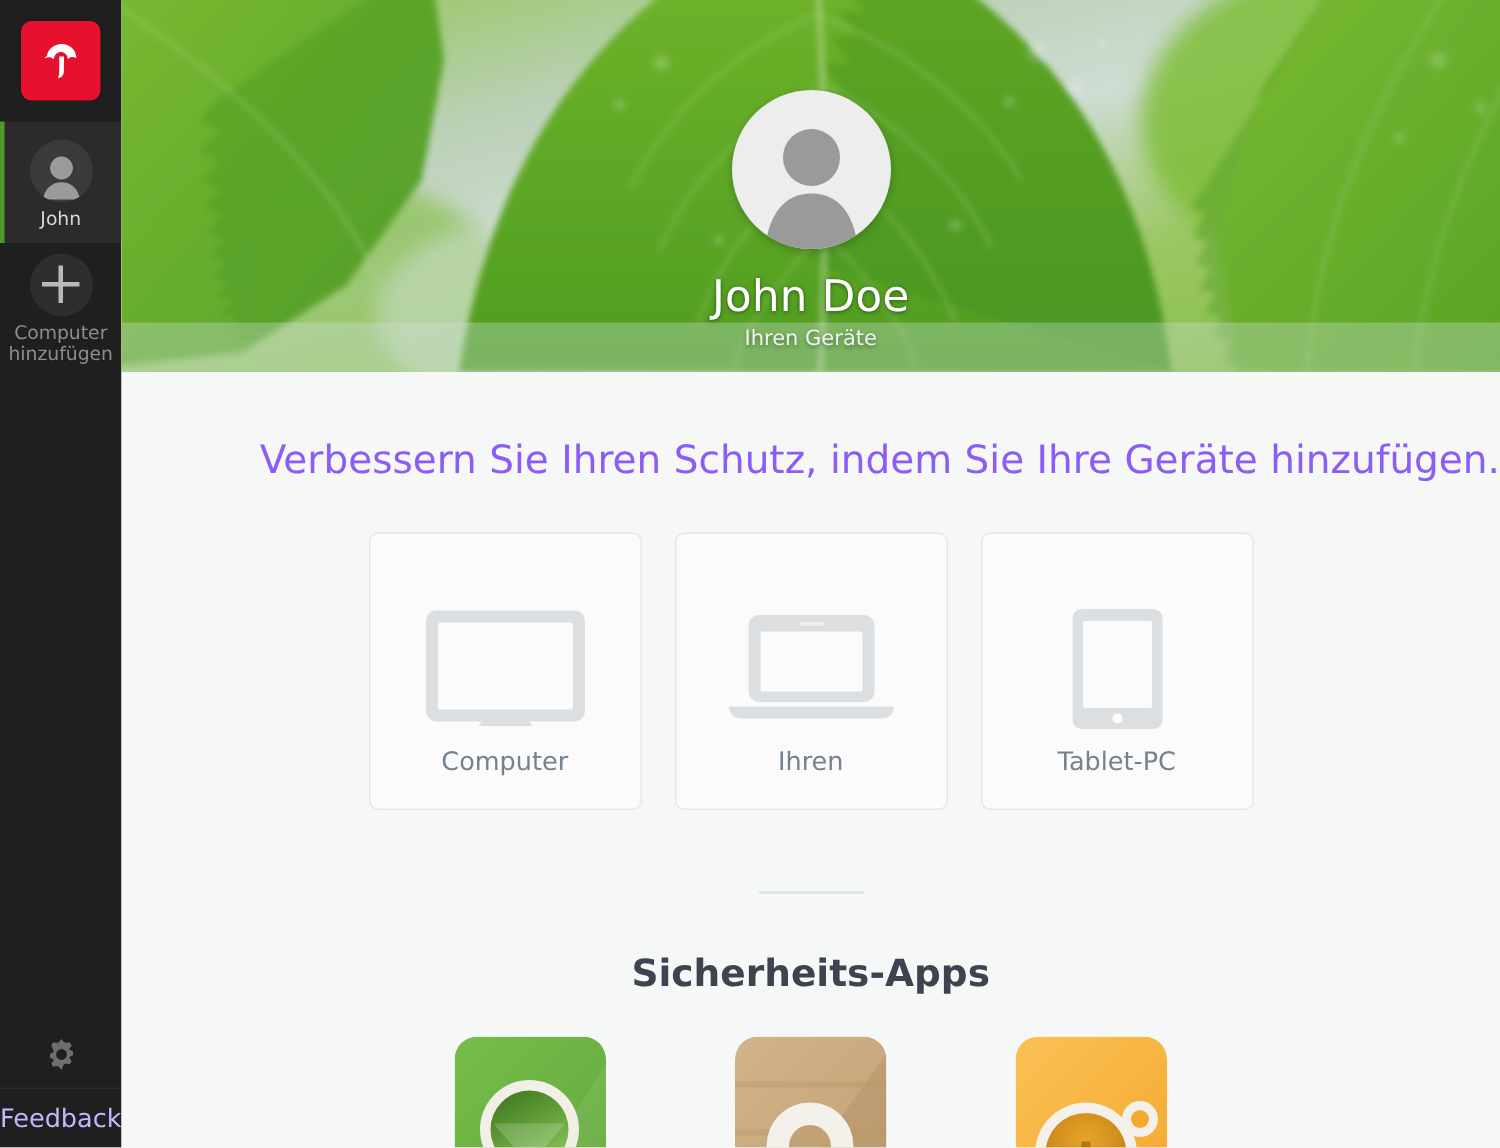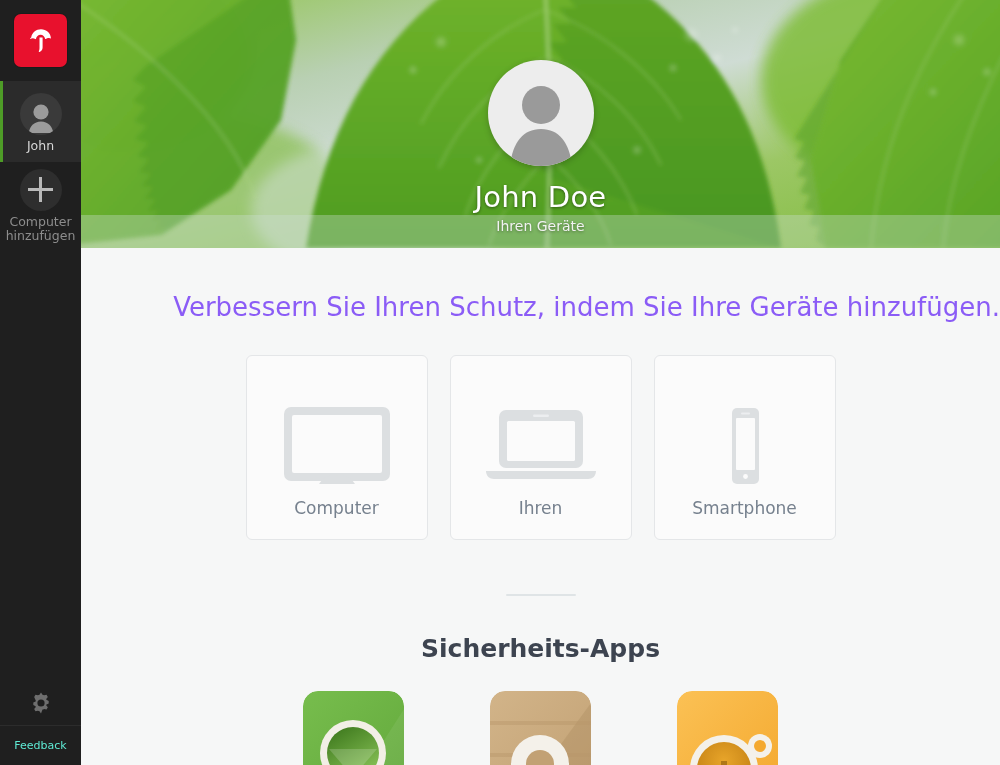--- a/index.html
+++ b/index.html
@@ -64,21 +64,21 @@
   .sidebar-spacer { flex:1 1 auto; }
   .sidebar-bottom { width:81px; }
   .settings-cell {
     height:45px; display:flex; align-items:center; justify-content:center;
     cursor:pointer;
   }
   .feedback-cell {
     height:40px; display:flex; align-items:center; justify-content:center;
     border-top:1px solid #2c2c2c; cursor:pointer;
   }
-  .feedback-cell span { color:#5eead4; font-size:11px; }
+  .feedback-cell span { color:#c4b5fd; font-size:17px; }
 
   
   .main { flex:1 1 auto; position:relative; height:765px; background:#f6f7f7;
           overflow:hidden; }
 
   
   .hero {
     position:relative; width:919px; height:248px; overflow:hidden;
     background:#6fae2e;
   }
@@ -314,32 +314,31 @@
             <svg width="122" height="84" viewBox="0 0 122 84" aria-hidden="true">
               <rect x="19" y="6" width="84" height="58" rx="7" fill="#dcdfe1"></rect>
               <rect x="27" y="17" width="68" height="40" rx="1.5" fill="#fbfbfb"></rect>
               <rect x="53" y="10.5" width="16" height="2.6" rx="1.3" fill="#eceef0"></rect>
               <path d="M6 67h110c0 5-3.5 8-8 8H14c-4.5 0-8-3-8-8z" fill="#dcdfe1"></path>
             </svg>
           </div>
           <div class="card-label">Ihren</div>
         </div>
 
-
         <div class="card">
           <div class="card-icon">
-            <svg width="44" height="84" viewBox="0 0 44 84" aria-hidden="true">
-              <rect x="9" y="4" width="27" height="76" rx="5" fill="#dcdfe1"></rect>
-              <rect x="13" y="14" width="19" height="52" rx="1" fill="#fbfbfb"></rect>
-              <rect x="18" y="8.5" width="9" height="2" rx="1" fill="#eceef0"></rect>
-              <circle cx="22.5" cy="72.5" r="2.4" fill="#fbfbfb"></circle>
+            <svg width="66" height="84" viewBox="0 0 66 84" aria-hidden="true">
+              <rect x="3" y="2" width="60" height="80" rx="6" fill="#dcdfe1"></rect>
+              <rect x="10" y="10" width="46" height="58" rx="1.5" fill="#fbfbfb"></rect>
+              <circle cx="33" cy="75" r="3.4" fill="#fbfbfb"></circle>
             </svg>
           </div>
-          <div class="card-label">Smartphone</div>
-        </div>
+          <div class="card-label">Tablet-PC</div>
+        </div>
+
 
       </div>
 
       <div class="divider"></div>
 
       <div class="apps-title">Sicherheits-Apps</div>
 
       <div class="apps-row">
 
         <div class="app-tile">

